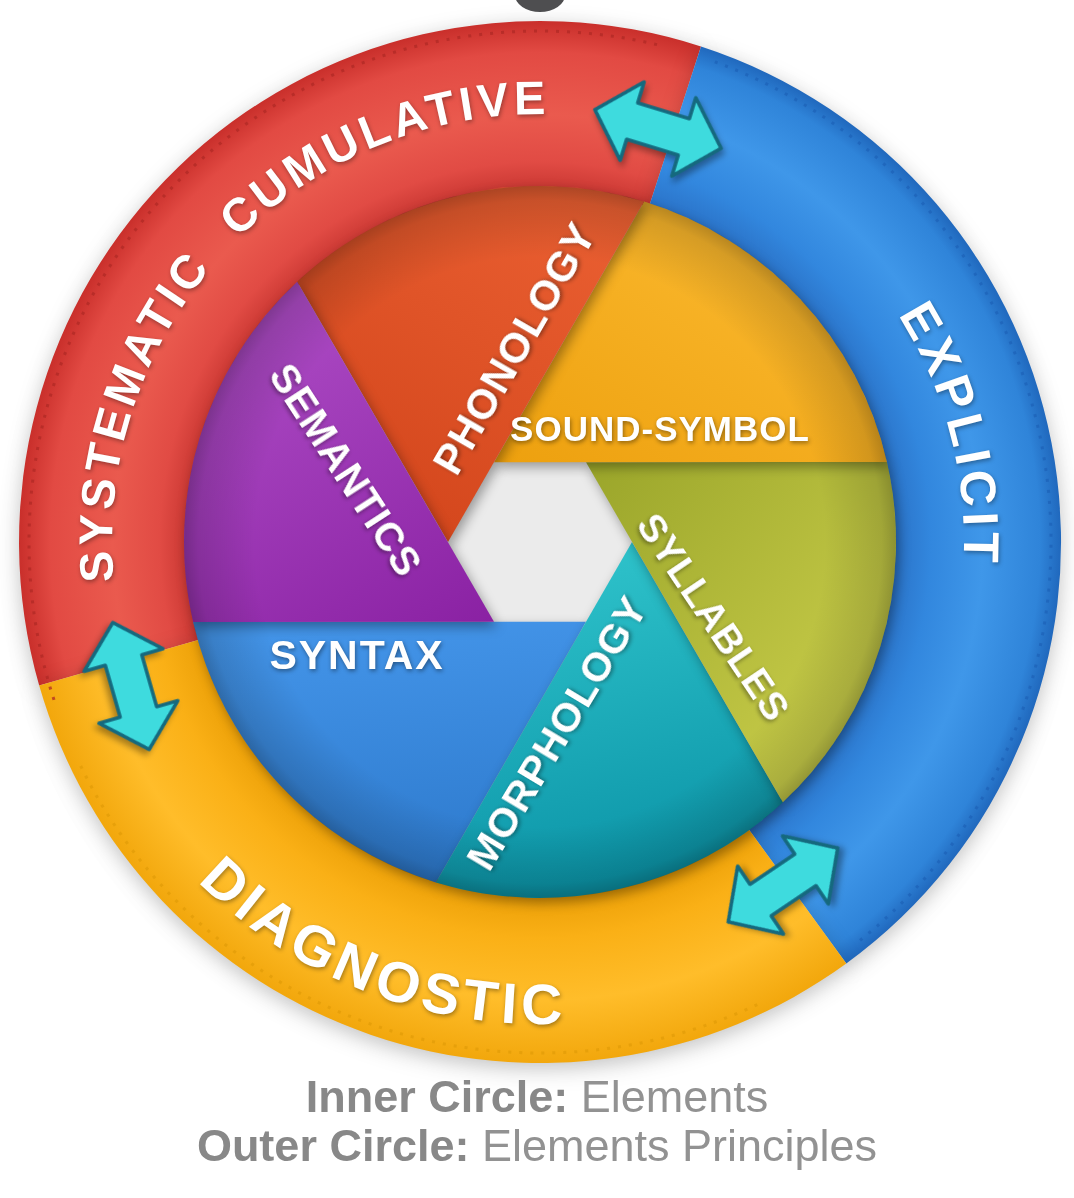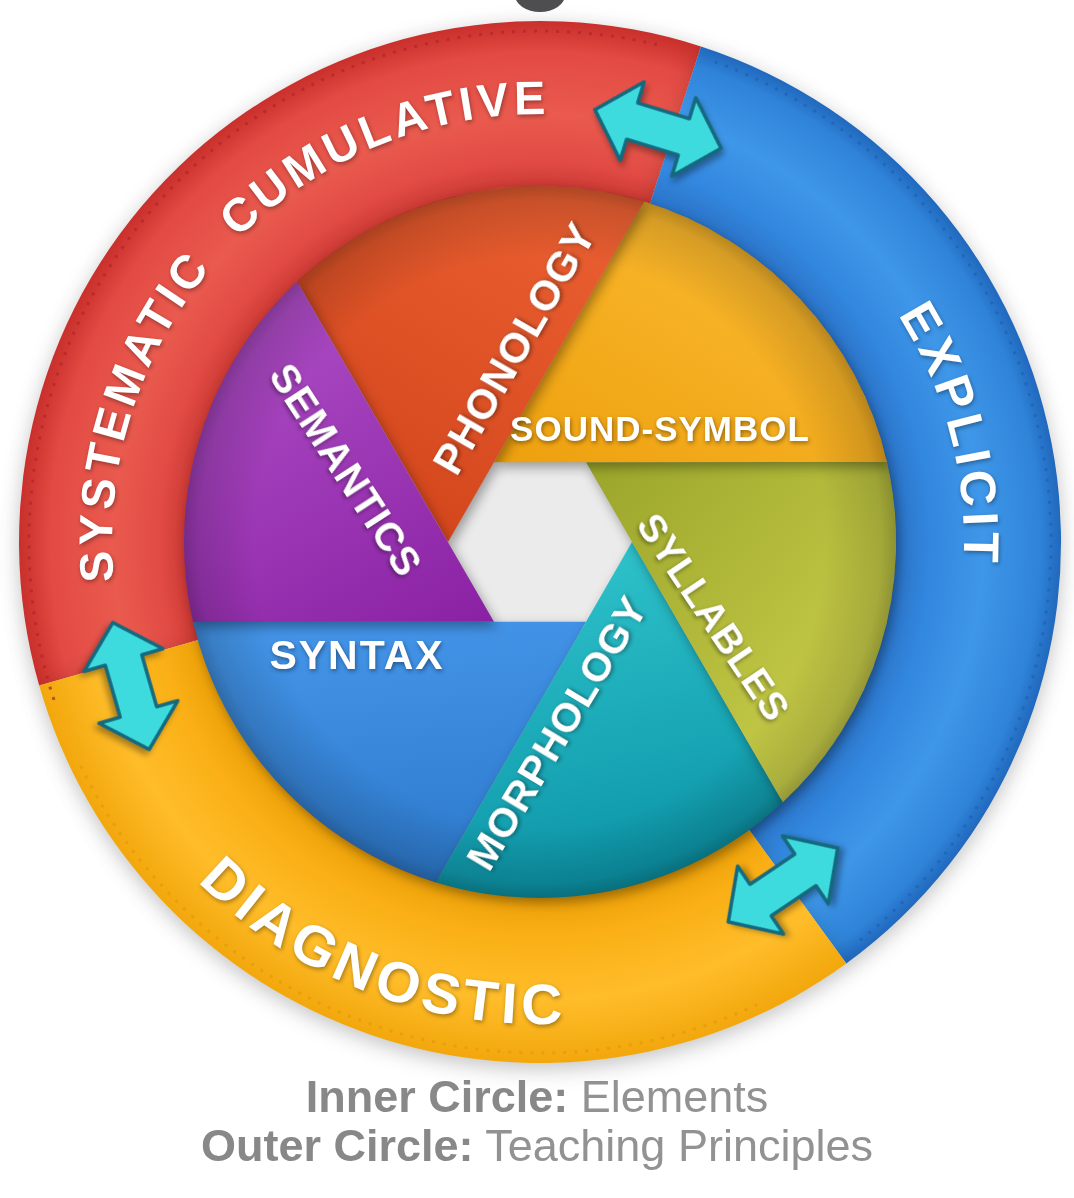--- a/index.html
+++ b/index.html
@@ -126,14 +126,14 @@
     <use href="#dblArrow" class="arrow" transform="translate(658,129) rotate(17)" fill="#3edbde"></use>
     <use href="#dblArrow" class="arrow" transform="translate(131,686) rotate(74)" fill="#3edbde"></use>
     <use href="#dblArrow" class="arrow" transform="translate(783,885) rotate(-34)" fill="#3edbde"></use>
   </g>
 
   <ellipse cx="540" cy="-5" rx="25" ry="17" fill="#4e4e50"></ellipse>
 </svg>
 
 <div id="caption">
   <div><span class="b">Inner Circle:</span><span class="n"> Elements</span></div>
-  <div><span class="b">Outer Circle:</span><span class="n"> Teaching Principles</span></div>
+  <div><span class="b">Outer Circle:</span><span class="n"> Elements Principles</span></div>
 </div>
 
 </body></html>

